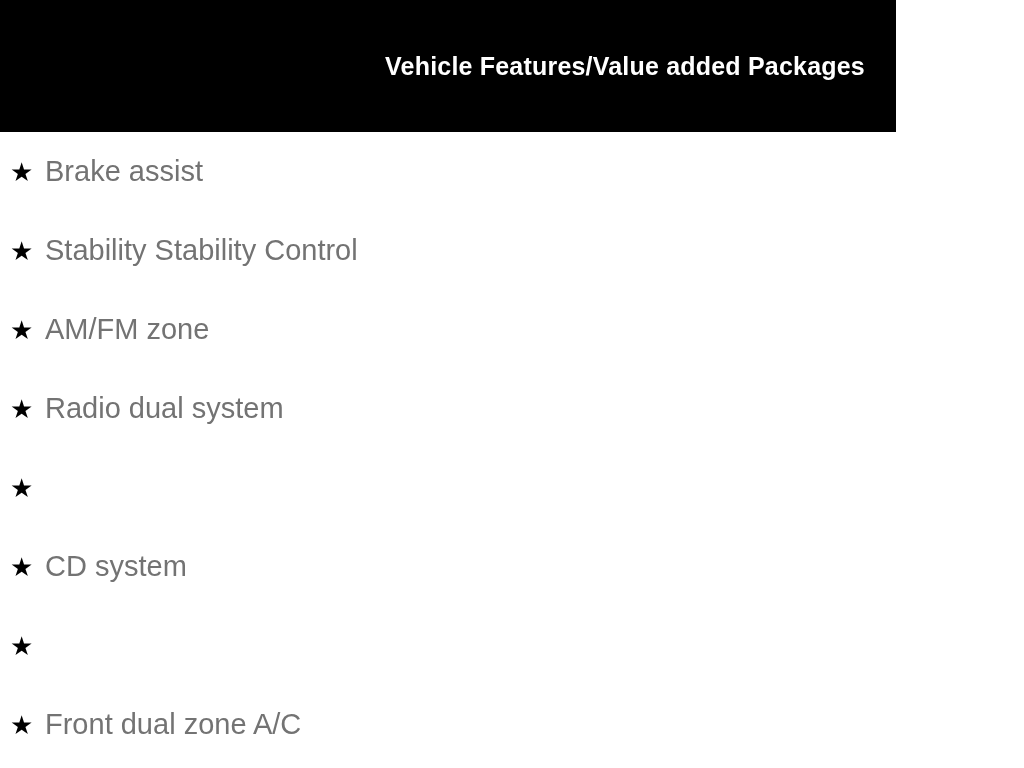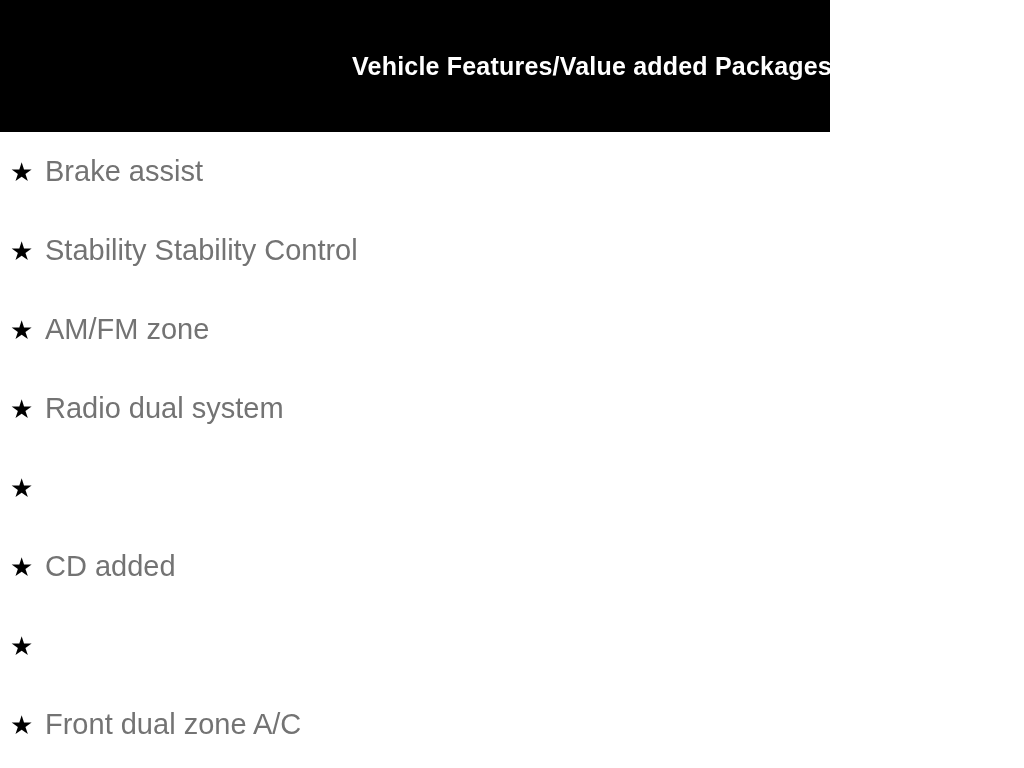--- a/index.html
+++ b/index.html
@@ -4,21 +4,21 @@
 <style>
   * { margin: 0; padding: 0; box-sizing: border-box; }
   html, body {
     width: 1024px;
     height: 768px;
     background: #ffffff;
     font-family: "Liberation Sans", sans-serif;
     overflow: hidden;
   }
   .header {
-    width: 830px;
+    width: 896px;
     height: 132px;
     background: #000000;
     display: flex;
     align-items: center;
     justify-content: center;
     padding-left: 354px; 
   }
   .header-title {
     color: #ffffff;
     font-size: 25px;
@@ -72,21 +72,21 @@
   </div>
   <div class="feature-item">
     <span class="star">★</span>
     <span class="feature-label">Radio dual system</span>
   </div>
   <div class="feature-item">
     <span class="star">★</span>
   </div>
   <div class="feature-item">
     <span class="star">★</span>
-    <span class="feature-label">CD added</span>
+    <span class="feature-label">CD system</span>
   </div>
   <div class="feature-item">
     <span class="star">★</span>
   </div>
   <div class="feature-item">
     <span class="star">★</span>
     <span class="feature-label">Front dual zone A/C</span>
   </div>
 </div>
 

